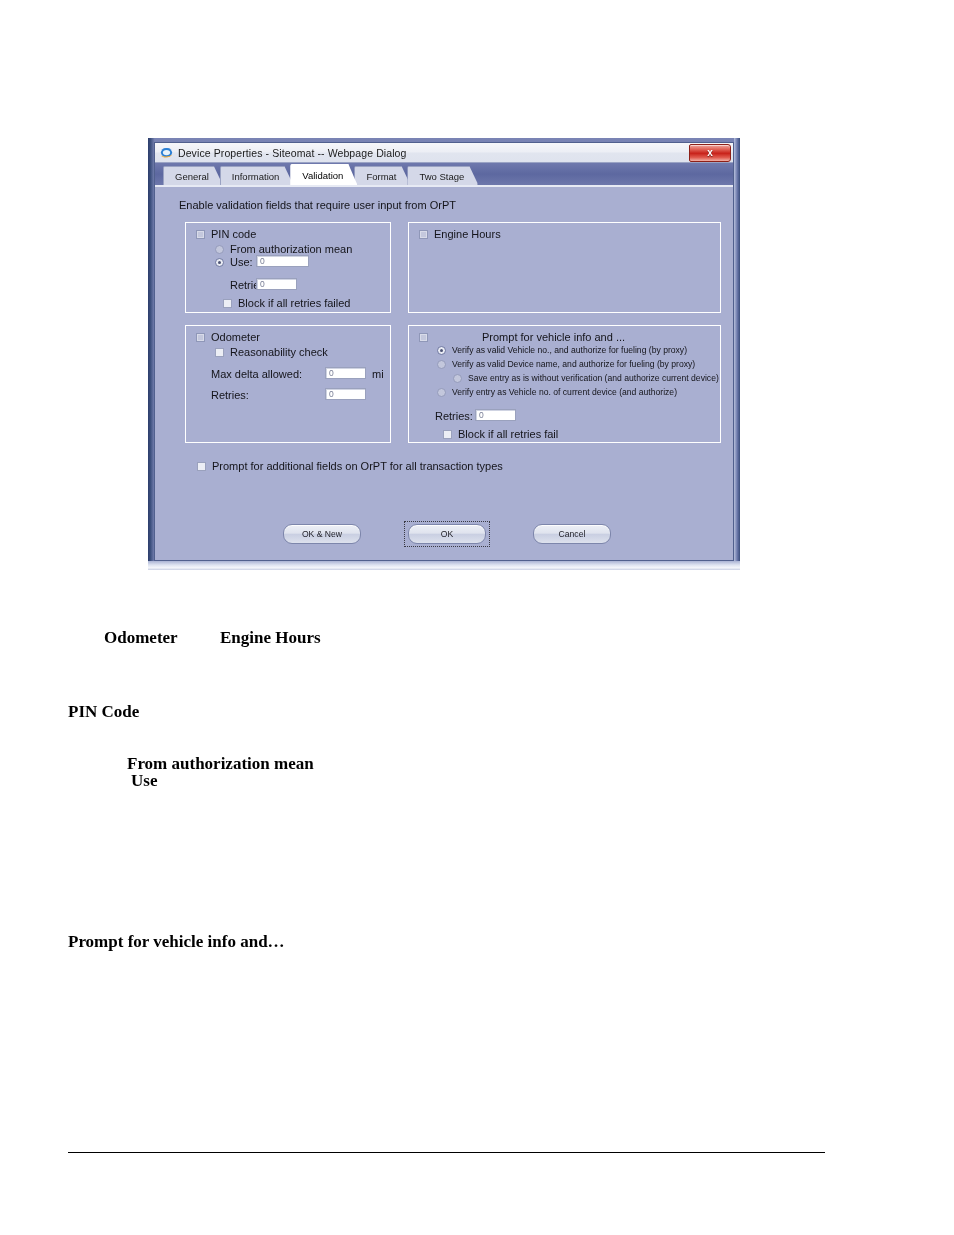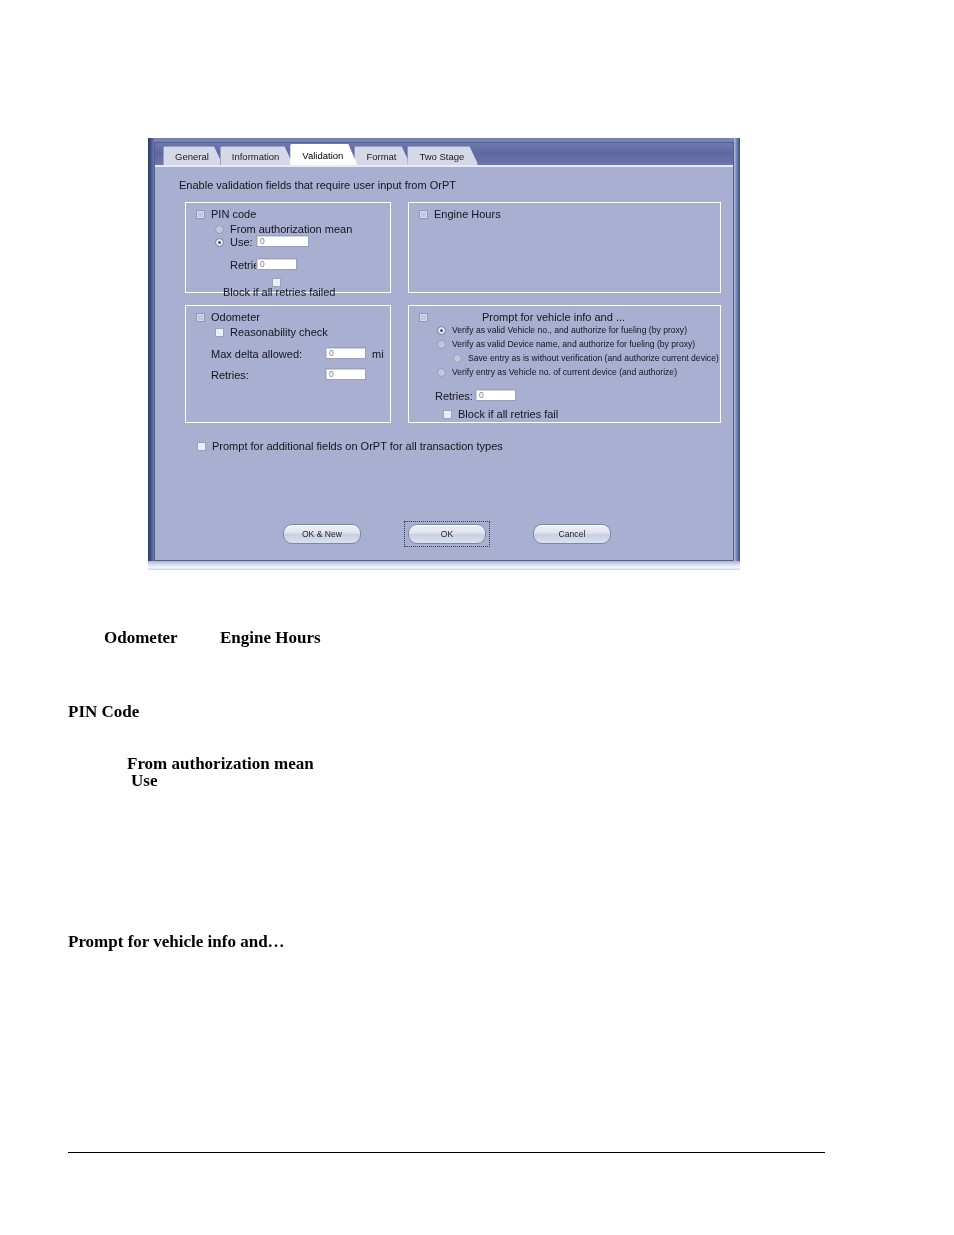--- a/index.html
+++ b/index.html
@@ -196,20 +196,34 @@
 
 <div class="shot">
   <div class="frame-outer">
     <div class="frame-left"></div>
     <div class="frame-right"></div>
     <div class="frame-bottom"></div>
   </div>
 
   <div class="win">
 
+    <div class="titlebar">
+      <span class="ie-icon">
+        <svg width="13" height="13" viewBox="0 0 13 13">
+          <ellipse cx="6.5" cy="6.6" rx="5.6" ry="4.4" fill="#2b7fd4"></ellipse>
+          <ellipse cx="6.5" cy="6.6" rx="3.6" ry="2.6" fill="#e8f2fb"></ellipse>
+          <path d="M1 9.5 C3 12.6 10.5 12 12.2 8.6 C10 10.8 3.5 11 1 9.5 Z" fill="#f2a62c"></path>
+          <path d="M1.2 4.2 C3.5 1 10 1.3 11.8 4 C9.6 2.4 3.4 2.6 1.2 4.2 Z" fill="#2b7fd4"></path>
+        </svg>
+      </span>
+      <span class="win-title">Device Properties - Siteomat -- Webpage Dialog</span>
+      <div class="close-btn">
+        <span>x</span>
+      </div>
+    </div>
 
     <div class="tabstrip">
       <div class="tab">
           <span>General</span>
         </div>
       <div class="tab">
           <span>Information</span>
         </div>
       <div class="tab active">
           <span>Validation</span>
@@ -237,21 +251,21 @@
       </div>
       <div class="row" style="left:60px;top:70px;">
         <span class="rdo on"></span>
         <span class="lbl">Use:</span>
       </div>
       <div class="tfield" style="position:absolute;left:101px;top:68px;width:53px;">0</div>
       <div class="row" style="left:75px;top:93px;">
         <span class="lbl">Retries:</span>
       </div>
       <div class="tfield" style="position:absolute;left:101px;top:91px;width:41px;">0</div>
-      <div class="row" style="left:68px;top:111px;flex-direction:column;">
+      <div class="row" style="left:68px;top:111px;">
         <span class="cbx plain"></span>
         <span class="lbl">Block if all retries failed</span>
       </div>
 
       <div class="group" id="g-engine"></div>
       <div class="row" style="left:264px;top:42px;">
         <span class="cbx"></span>
         <span class="lbl">Engine Hours</span>
       </div>
 

